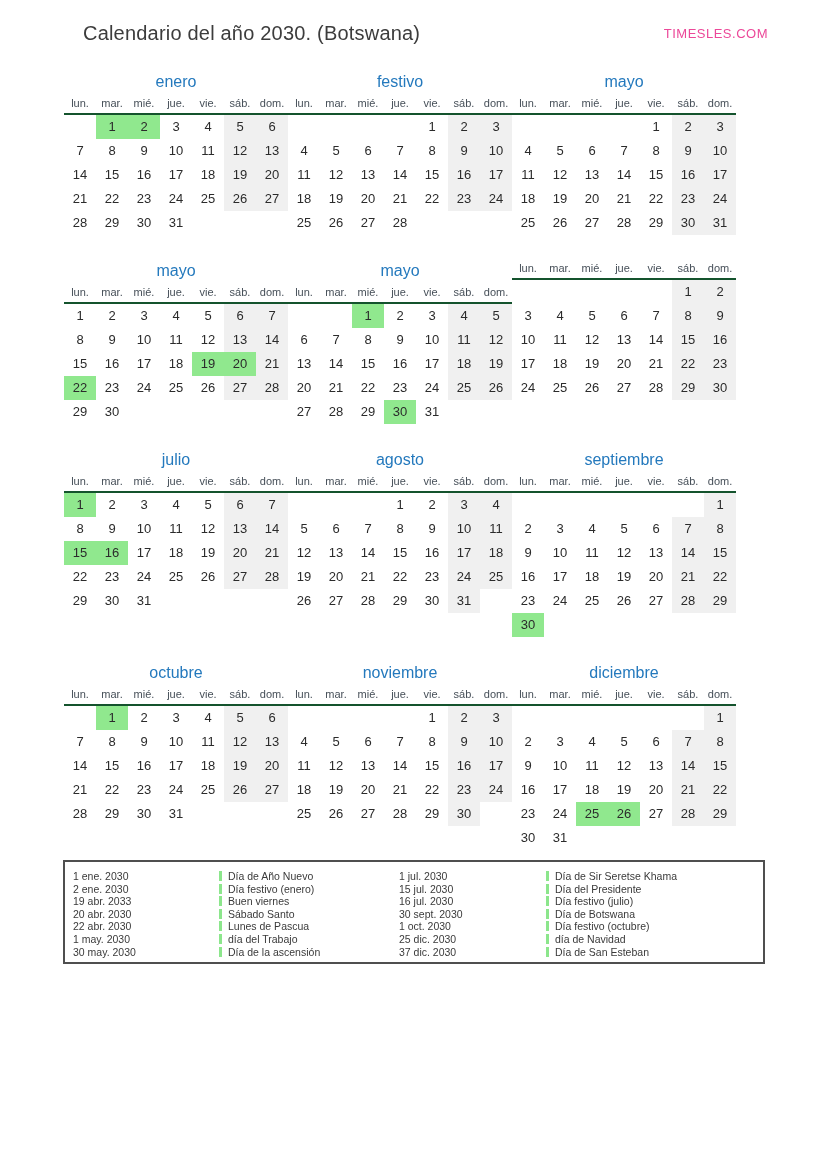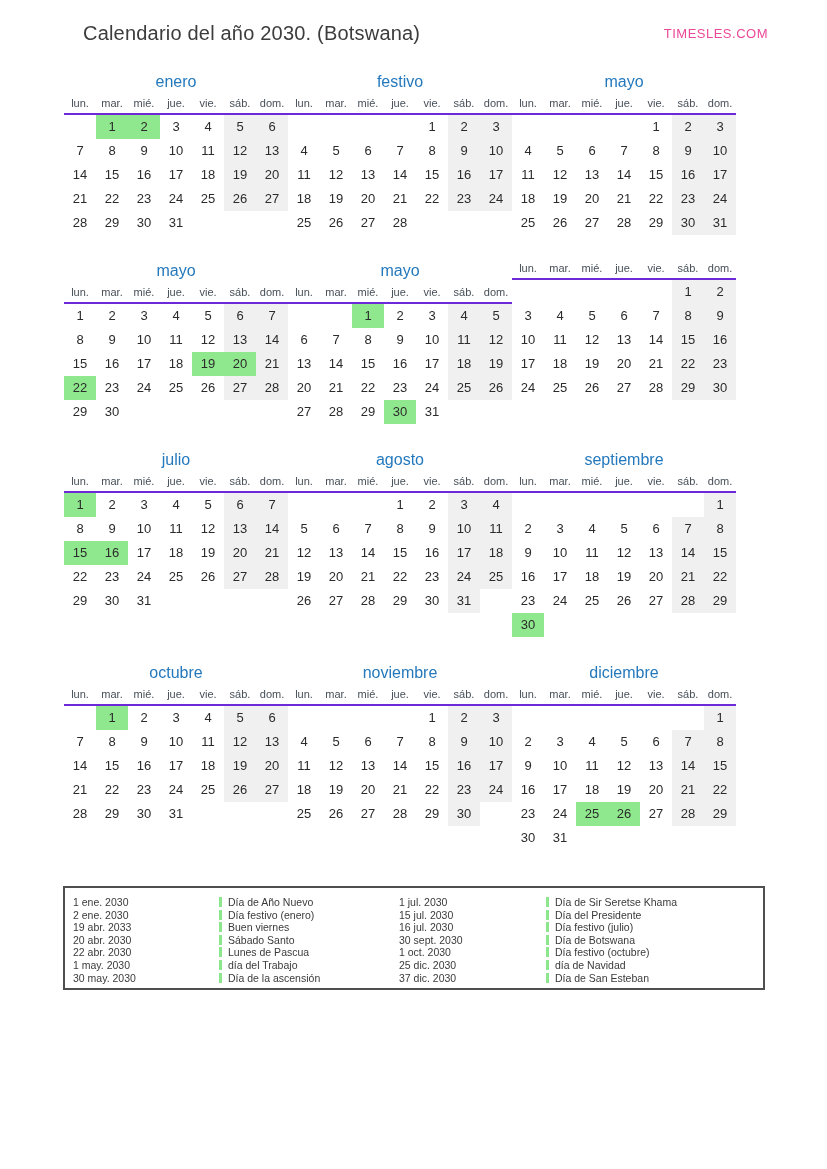--- a/index.html
+++ b/index.html
@@ -7,28 +7,28 @@
   .page{position:relative;width:827px;height:1169px;background:#fff;overflow:hidden;}
 
   .page-title{position:absolute;left:59px;top:22px;font-size:20px;color:#3c3c3c;letter-spacing:0.2px;margin-left:24px;}
   .site-link{position:absolute;right:59px;top:26px;font-size:13px;color:#ec4899;text-decoration:none;letter-spacing:0.5px;}
 
   .months-grid{position:absolute;left:64px;top:72px;width:700px;
     display:grid;grid-template-columns:repeat(3,224px);column-gap:0;}
   .month{margin-bottom:26px;}
   .month-title{text-align:center;font-size:16px;color:#2479bd;height:19px;line-height:19px;margin-bottom:5px;}
   .dow-row{display:grid;grid-template-columns:repeat(7,32px);height:17px;
-    border-bottom:2px solid #6d28d9;}
+    border-bottom:2px solid #14532d;}
   .dow{font-size:11px;color:#464f58;text-align:center;line-height:15px;}
   .days{display:grid;grid-template-columns:repeat(7,32px);grid-auto-rows:24px;}
   .day{font-size:13px;color:#2b2b2b;text-align:center;line-height:24px;}
   .day.weekend{background:#f0f0f0;}
   .day.holiday{background:#90e88e;}
 
-  .legend{position:absolute;left:63px;top:886px;width:702px;height:104px;
+  .legend{position:absolute;left:63px;top:860px;width:702px;height:104px;
     border:2px solid #4f4f4f;box-sizing:border-box;padding:8px 0 0 8px;}
   .legend-grid{display:grid;grid-template-columns:146px 180px 147px auto;grid-auto-rows:12.6px;}
   .lg-date{font-size:10.5px;color:#3a3a3a;line-height:12.6px;}
   .lg-name{font-size:10.5px;color:#3a3a3a;line-height:12.6px;}
   .lg-name .bar{display:inline-block;width:3px;height:10px;background:#8ce68c;margin-right:6px;vertical-align:-1px;}
 </style>
 </head>
 <body>
 
 <div class="page">

